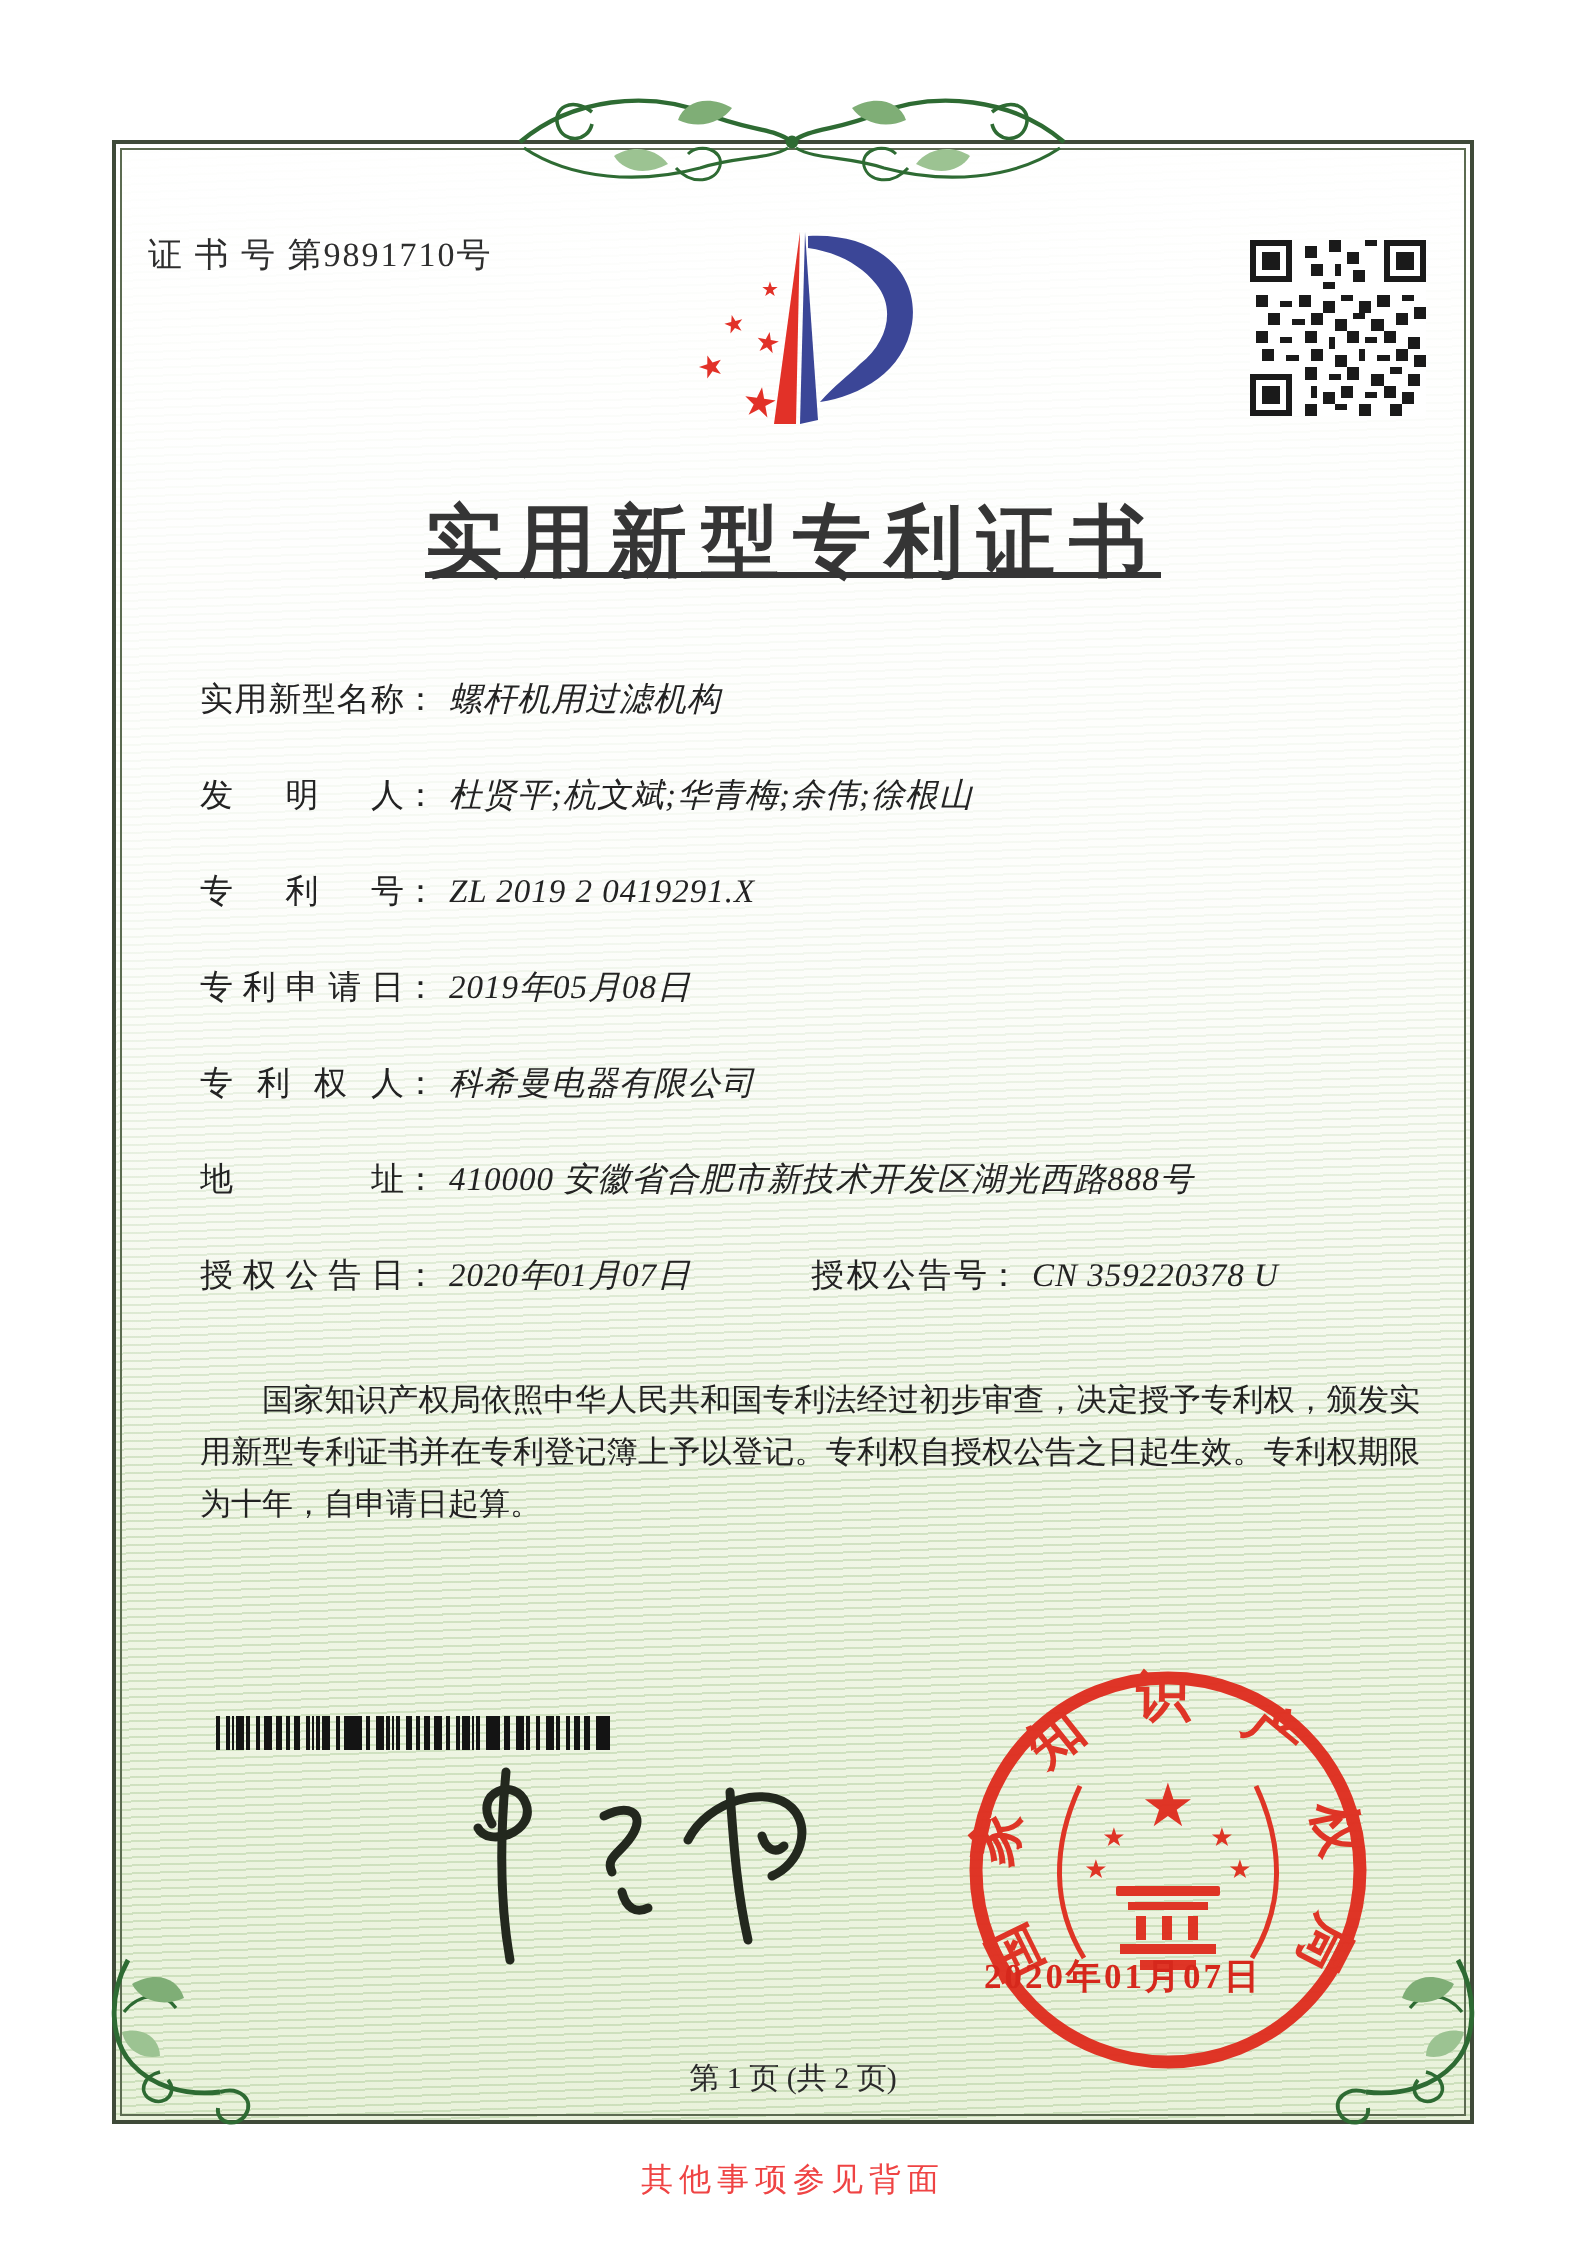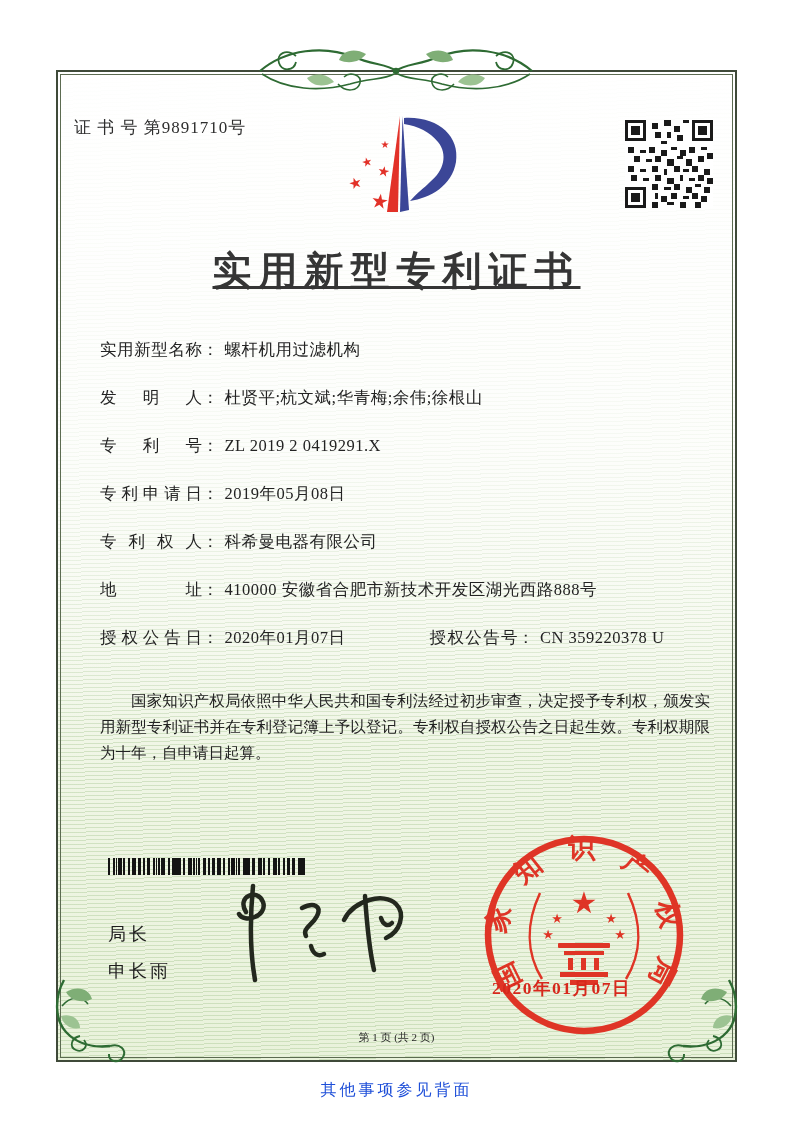--- a/index.html
+++ b/index.html
@@ -20,39 +20,39 @@
   .content{position:absolute;inset:0;z-index:4;}
   .cert-no{position:absolute;left:74px;top:116px;font-size:17px;letter-spacing:1px;color:#2e2e2e;}
   .logo{position:absolute;left:338px;top:110px;width:132px;height:118px;}
   .qr{position:absolute;left:625px;top:120px;width:88px;height:88px;}
   .title{position:absolute;left:0;right:0;top:244px;text-align:center;font-size:39px;font-weight:600;
          letter-spacing:7px;color:#353535;text-decoration:underline;}
   .fields{position:absolute;left:100px;top:338px;width:612px;font-size:16.5px;color:#232323;}
   .frow{display:flex;align-items:center;height:24px;margin-bottom:24px;white-space:nowrap;}
   .flabel{display:inline-block;width:102px;text-align:justify;text-align-last:justify;}
   .fcolon{display:inline-block;margin-right:6px;}
-  .fvalue{letter-spacing:.5px;}
-  .gpair2{margin-left:84px;display:flex;align-items:baseline;}
+  .fvalue{letter-spacing:.5px;font-style:italic;}
+  .gpair2{margin-left:60px;display:flex;align-items:baseline;}
   .paras{position:absolute;left:100px;top:666px;width:610px;font-size:15.5px;line-height:26px;
          text-align:justify;color:#222;margin-top:22px;}
   .paras p{margin:0 0 4px 0;text-indent:2em;}
   .barcode{position:absolute;left:108px;top:858px;width:198px;height:17px;
     background:
       repeating-linear-gradient(90deg,#141414 0 2px,transparent 2px 5px),
       repeating-linear-gradient(90deg,#141414 0 1px,transparent 1px 8px),
       repeating-linear-gradient(90deg,transparent 0 11px,#141414 11px 14px);}
   .signer{position:absolute;left:108px;top:916px;font-size:18px;line-height:37px;letter-spacing:3px;
           color:#1c1c1c;font-weight:500;font-family:"Liberation Sans","DejaVu Sans",sans-serif;}
   .signature{position:absolute;left:216px;top:876px;width:198px;height:112px;}
   .seal{position:absolute;left:480px;top:831px;width:208px;height:208px;opacity:.95;}
   .seal-date{position:absolute;left:492px;top:976px;font-size:17.5px;letter-spacing:1.5px;
              color:#d6281c;font-weight:600;z-index:5;}
-  .page-info{position:absolute;left:0;right:0;top:1030px;text-align:center;font-size:11px;color:#2a2a2a;}
+  .page-info{position:absolute;left:0;right:0;top:1030px;text-align:center;font-size:15px;color:#2a2a2a;}
   .back-note{position:absolute;left:0;right:0;top:1080px;text-align:center;font-size:16px;
-             letter-spacing:3px;color:#1d4ed8;}
+             letter-spacing:3px;color:#ef4444;}
 </style>
 </head>
 <body>
 
 <div class="page">
 
   <div class="guilloche"></div>
   <div class="frame"></div>
 
   <svg class="ornament" style="left:258px;top:38px;" width="276" height="64" viewBox="0 0 276 64">
@@ -227,24 +227,20 @@
         </span>
       </div>
     </div>
 
     <div class="paras">
       <p>国家知识产权局依照中华人民共和国专利法经过初步审查，决定授予专利权，颁发实用新型专利证书并在专利登记簿上予以登记。专利权自授权公告之日起生效。专利权期限为十年，自申请日起算。</p>
     </div>
 
     <div class="barcode"></div>
 
-    <div class="signer">
-      <div>局长</div>
-      <div>申长雨</div>
-    </div>
 
     <svg class="signature" viewBox="0 0 198 112">
       <g stroke="#23281e" stroke-width="4.5" fill="none" stroke-linecap="round">
         <path d="M30,36 C20,20 42,12 47,26 C52,40 28,48 23,38"></path>
         <path d="M37,10 C34,42 34,76 39,104"></path>
         <path d="M86,32 C98,26 106,30 101,40 C96,50 86,52 90,60"></path>
         <path d="M95,70 C97,78 102,81 108,78"></path>
         <path d="M128,44 C138,24 168,16 180,28 C190,38 184,56 170,62"></path>
         <path d="M149,20 C151,50 153,72 158,94"></path>
         <path d="M165,42 C167,49 172,51 176,47"></path>

